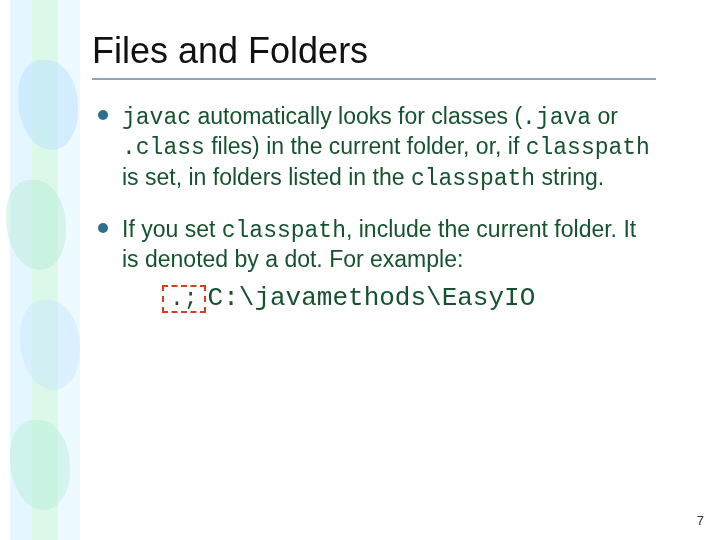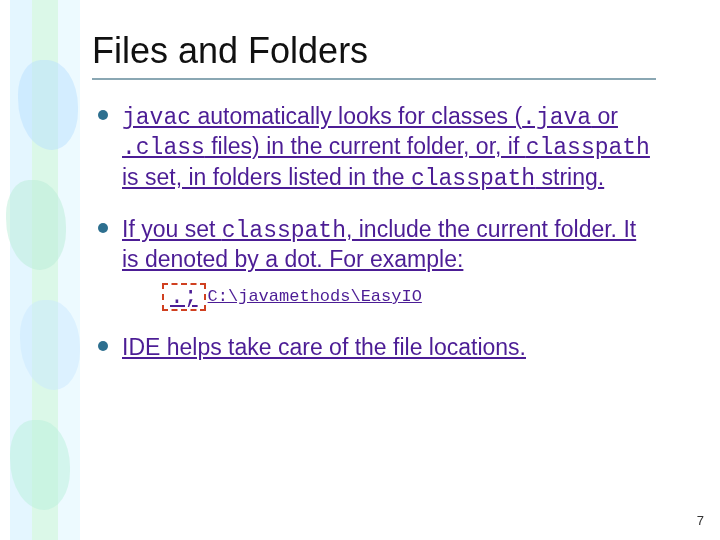--- a/index.html
+++ b/index.html
@@ -46,23 +46,22 @@
   ul.bullets {
     list-style: none;
     margin: 0;
     padding: 0;
   }
   ul.bullets > li {
     position: relative;
     padding-left: 30px;
     font-size: 23px;
     line-height: 1.23;
-    color: #4c1d95;
+    color: #14532d;
     margin-bottom: 22px;
-    text-decoration: underline;
   }
   ul.bullets > li::before {
     content: "";
     position: absolute;
     left: 6px;
     top: 8px;
     width: 10px;
     height: 10px;
     background: #2d6f8f;
     border-radius: 50%;
@@ -76,21 +75,21 @@
   .dotbox {
     border: 2px dashed #d04020;
     padding: 1px 6px 0 6px;
     font-family: "Courier New", monospace;
     font-size: 23px;
     line-height: 1;
     margin-right: 2px;
   }
   .example-path {
     font-family: "Courier New", monospace;
-    font-size: 17px;
+    font-size: 26px;
   }
   .page-num {
     position: absolute;
     right: 16px;
     bottom: 12px;
     font-size: 13px;
     color: #333;
   }
 </style>
 </head>
@@ -114,17 +113,16 @@
     <li>
       <span class="courier">javac</span><span> automatically looks for classes (</span><span class="courier">.java</span><span> or </span><span class="courier">.class</span><span> files) in the current folder, or, if </span><span class="courier">classpath</span><span> is set, in folders listed in the </span><span class="courier">classpath</span><span> string.</span>
     </li>
     <li>
       <span>If you set </span><span class="courier">classpath</span><span>, include the current folder. It is denoted by a dot. For example:</span>
       <div class="example-row">
         <span class="dotbox">.;</span>
           <span class="example-path">C:\javamethods\EasyIO</span>
       </div>
     </li>
-    <li>IDE helps take care of the file locations.</li>
   </ul>
 </div>
 
 <div class="page-num">7</div>
 
 </body></html>

